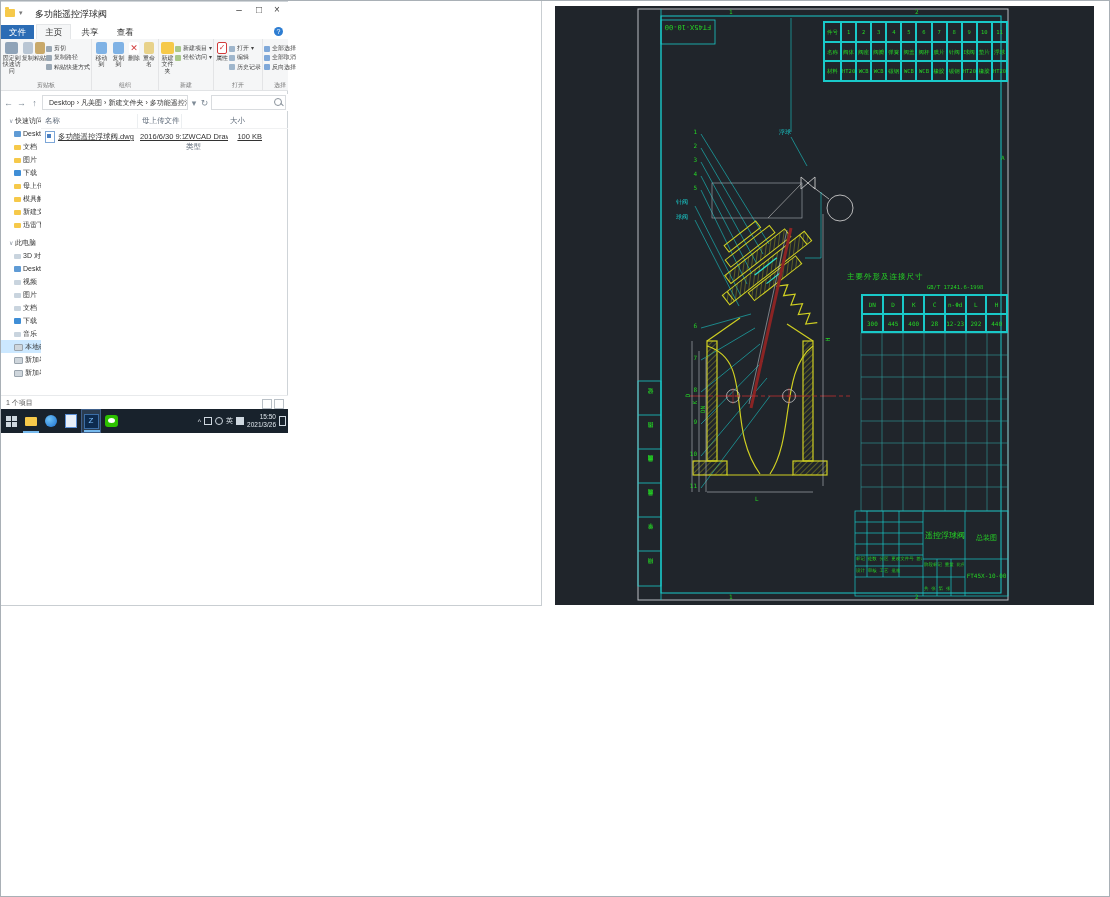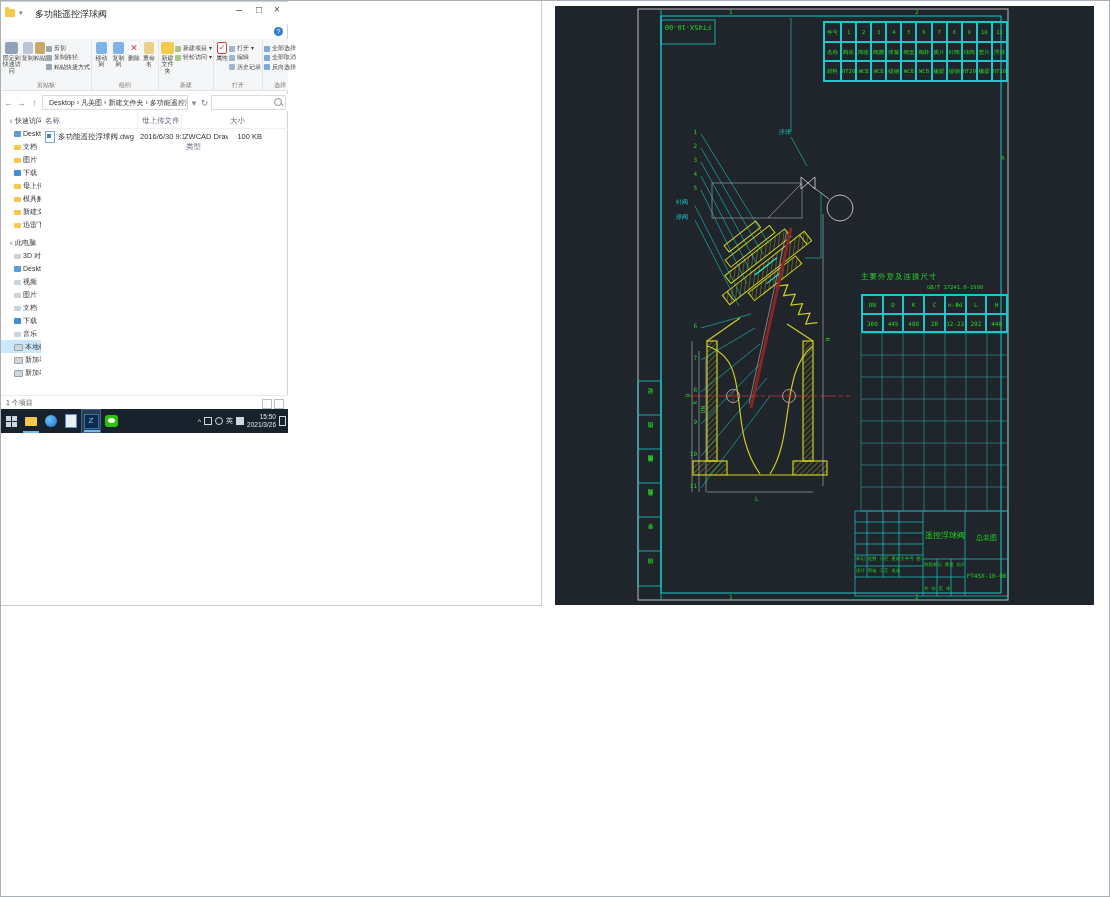--- a/index.html
+++ b/index.html
@@ -39,21 +39,21 @@
   .sitem{height:13px;line-height:13px;white-space:nowrap;padding-left:8px;position:relative;}
   .sitem.l1{padding-left:13px;}
   .sitem.sel{background:#cce8ff;}
   .sitem .chev{color:#8a93a0;margin-right:1px;font-size:6px;}
   .sfold{display:inline-block;width:7px;height:5px;background:#f6c94a;border-radius:1px;margin-right:2px;vertical-align:middle;}
   .sdrive{display:inline-block;width:7px;height:5px;background:#cfd6dc;border:1px solid #9aa4ad;border-radius:1px;margin-right:2px;vertical-align:middle;}
   .spc{display:inline-block;width:7px;height:6px;background:#5f9bd5;border-radius:1px;margin-right:2px;vertical-align:middle;}
   #list{left:40px;top:112px;width:247px;height:280px;}
   #list-headers{display:flex;height:14px;line-height:14px;font-size:7.5px;color:#5f6b7a;border-bottom:1px solid #f0f1f2;}
   .lh{border-right:1px solid #eceff1;padding-left:4px;box-sizing:border-box;}
-  #file-row{display:flex;height:15px;line-height:15px;font-size:7.5px;color:#333;align-items:center;}
+  #file-row{display:flex;height:15px;line-height:15px;font-size:7.5px;color:#333;align-items:center;text-decoration:underline;}
   .dwgico{width:8px;height:10px;background:#fff;border:1px solid #7da7d8;margin:0 3px 0 4px;position:relative;}
   .dwgico:after{content:"";position:absolute;left:1px;top:2px;width:4px;height:4px;background:#4a7fc1;}
   #statusbar{left:0;top:393px;width:287px;height:14px;border-top:1px solid #e8eaec;font-size:7px;color:#555;line-height:14px;padding-left:5px;box-sizing:border-box;background:#fff;}
   .viewbtn{position:absolute;top:3px;width:8px;height:8px;border:1px solid #b9c0c6;}
   
   #taskbar{left:0;top:408px;width:287px;height:24px;background:#18222c;display:flex;align-items:center;}
   .tb-slot{width:20px;height:24px;display:flex;align-items:center;justify-content:center;position:relative;}
   .winlogo{width:11px;height:11px;display:grid;grid-template-columns:5px 5px;grid-template-rows:5px 5px;gap:1px;}
   .winlogo div{background:#cfd8e0;}
   .tk-folder{width:12px;height:9px;background:#f6c94a;border-radius:1px;}
@@ -89,20 +89,26 @@
 
       <div id="titlebar" class="abs" data-name="title-bar">
         <div class="tb-ico" style="left:4px;" data-name="folder-icon"></div>
         <div class="abs" style="left:18px;top:7px;font-size:7px;color:#777;" data-name="quick-access-toolbar-chevron-icon">▾</div>
         <div id="title-text" class="abs" data-name="window-title">多功能遥控浮球阀</div>
         <div class="winbtn abs" style="right:40px;" data-name="minimize-button">–</div>
         <div class="winbtn abs" style="right:20px;" data-name="maximize-button">□</div>
         <div class="winbtn abs" style="right:2px;" data-name="close-button">×</div>
       </div>
 
+      <div id="menubar" class="abs" data-name="menu-bar">
+        <span class="mtab file" data-name="tab-file">文件</span>
+        <span class="mtab active" data-name="tab-home">主页</span>
+        <span class="mtab" data-name="tab-share">共享</span>
+        <span class="mtab" data-name="tab-view">查看</span>
+      </div>
       <div id="help-dot" class="abs" data-name="help-icon">?</div>
 
       <div id="ribbon" class="abs" data-name="ribbon">
         <div class="rgroup" style="width:88px;" data-name="ribbon-group-clipboard">
           <div class="bigbtn" data-name="pin-to-quick-access-button">
             <div class="bico" style="background:#8fa3b8;" data-name="pin-icon"></div>
             <span>固定到快速访问</span>
           </div>
           <div class="bigbtn" style="width:15px;" data-name="copy-button">
             <div class="bico" style="width:10px;background:#b9c6d4;" data-name="copy-icon"></div>
@@ -473,21 +479,21 @@
         <div>碳钢</div>
         <div>WCB</div>
         <div>WCB</div>
         <div>橡胶</div>
         <div>碳钢</div>
         <div>HT200</div>
         <div>橡胶</div>
         <div>HT200</div>
     </div>
 
-    <div class="abs cadtxt" style="left:306px;top:266px;width:120px;font-size:7.5px;letter-spacing:1px;" data-name="dim-table-title">主要外形及连接尺寸</div>
+    <div class="abs cadtxt" style="left:292px;top:266px;width:120px;font-size:7.5px;letter-spacing:1px;" data-name="dim-table-title">主要外形及连接尺寸</div>
     <div class="abs cadtxt" style="left:372px;top:278px;font-size:5.5px;" data-name="dim-table-standard">GB/T 17241.6-1998</div>
     <div id="dim-table" class="abs" data-name="dimension-table">
       <div>DN</div>
         <div>D</div>
         <div>K</div>
         <div>C</div>
         <div>n-Φd</div>
         <div>L</div>
         <div>H</div>
       <div>300</div>

